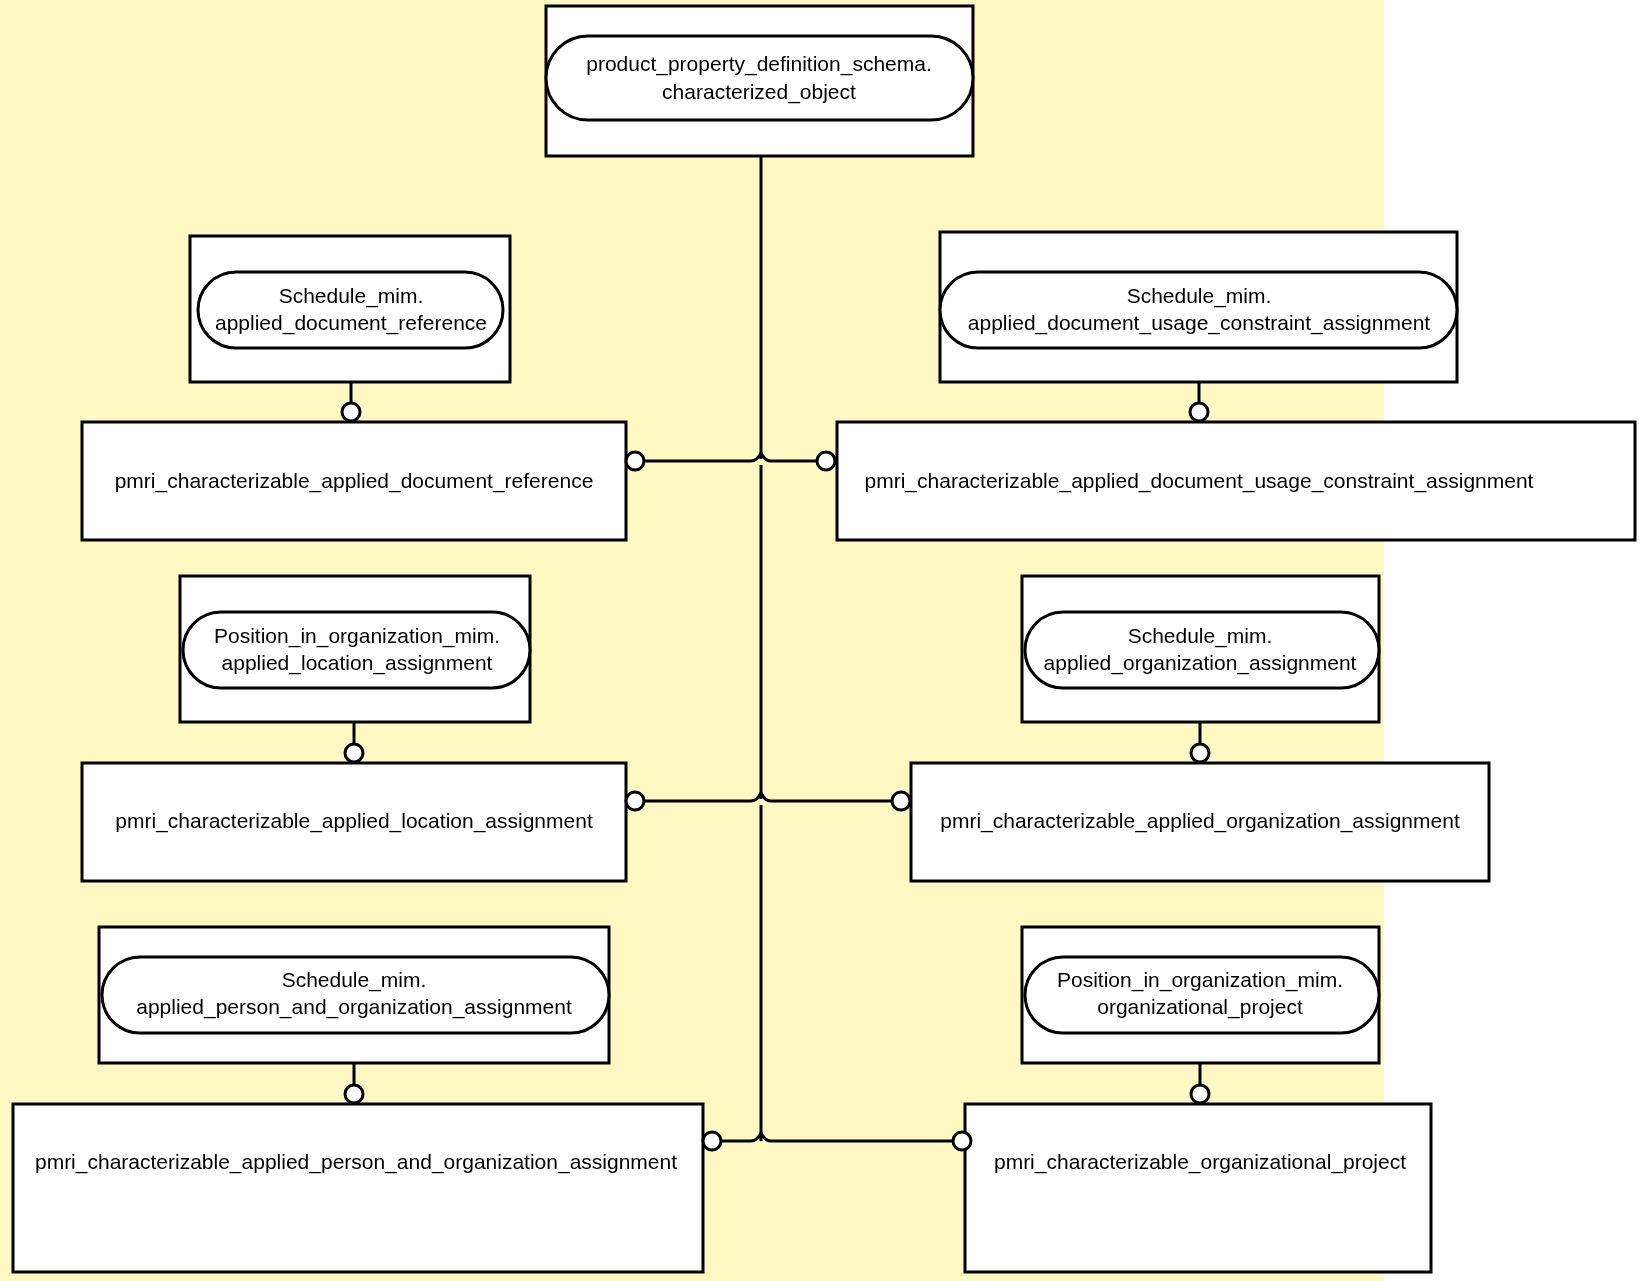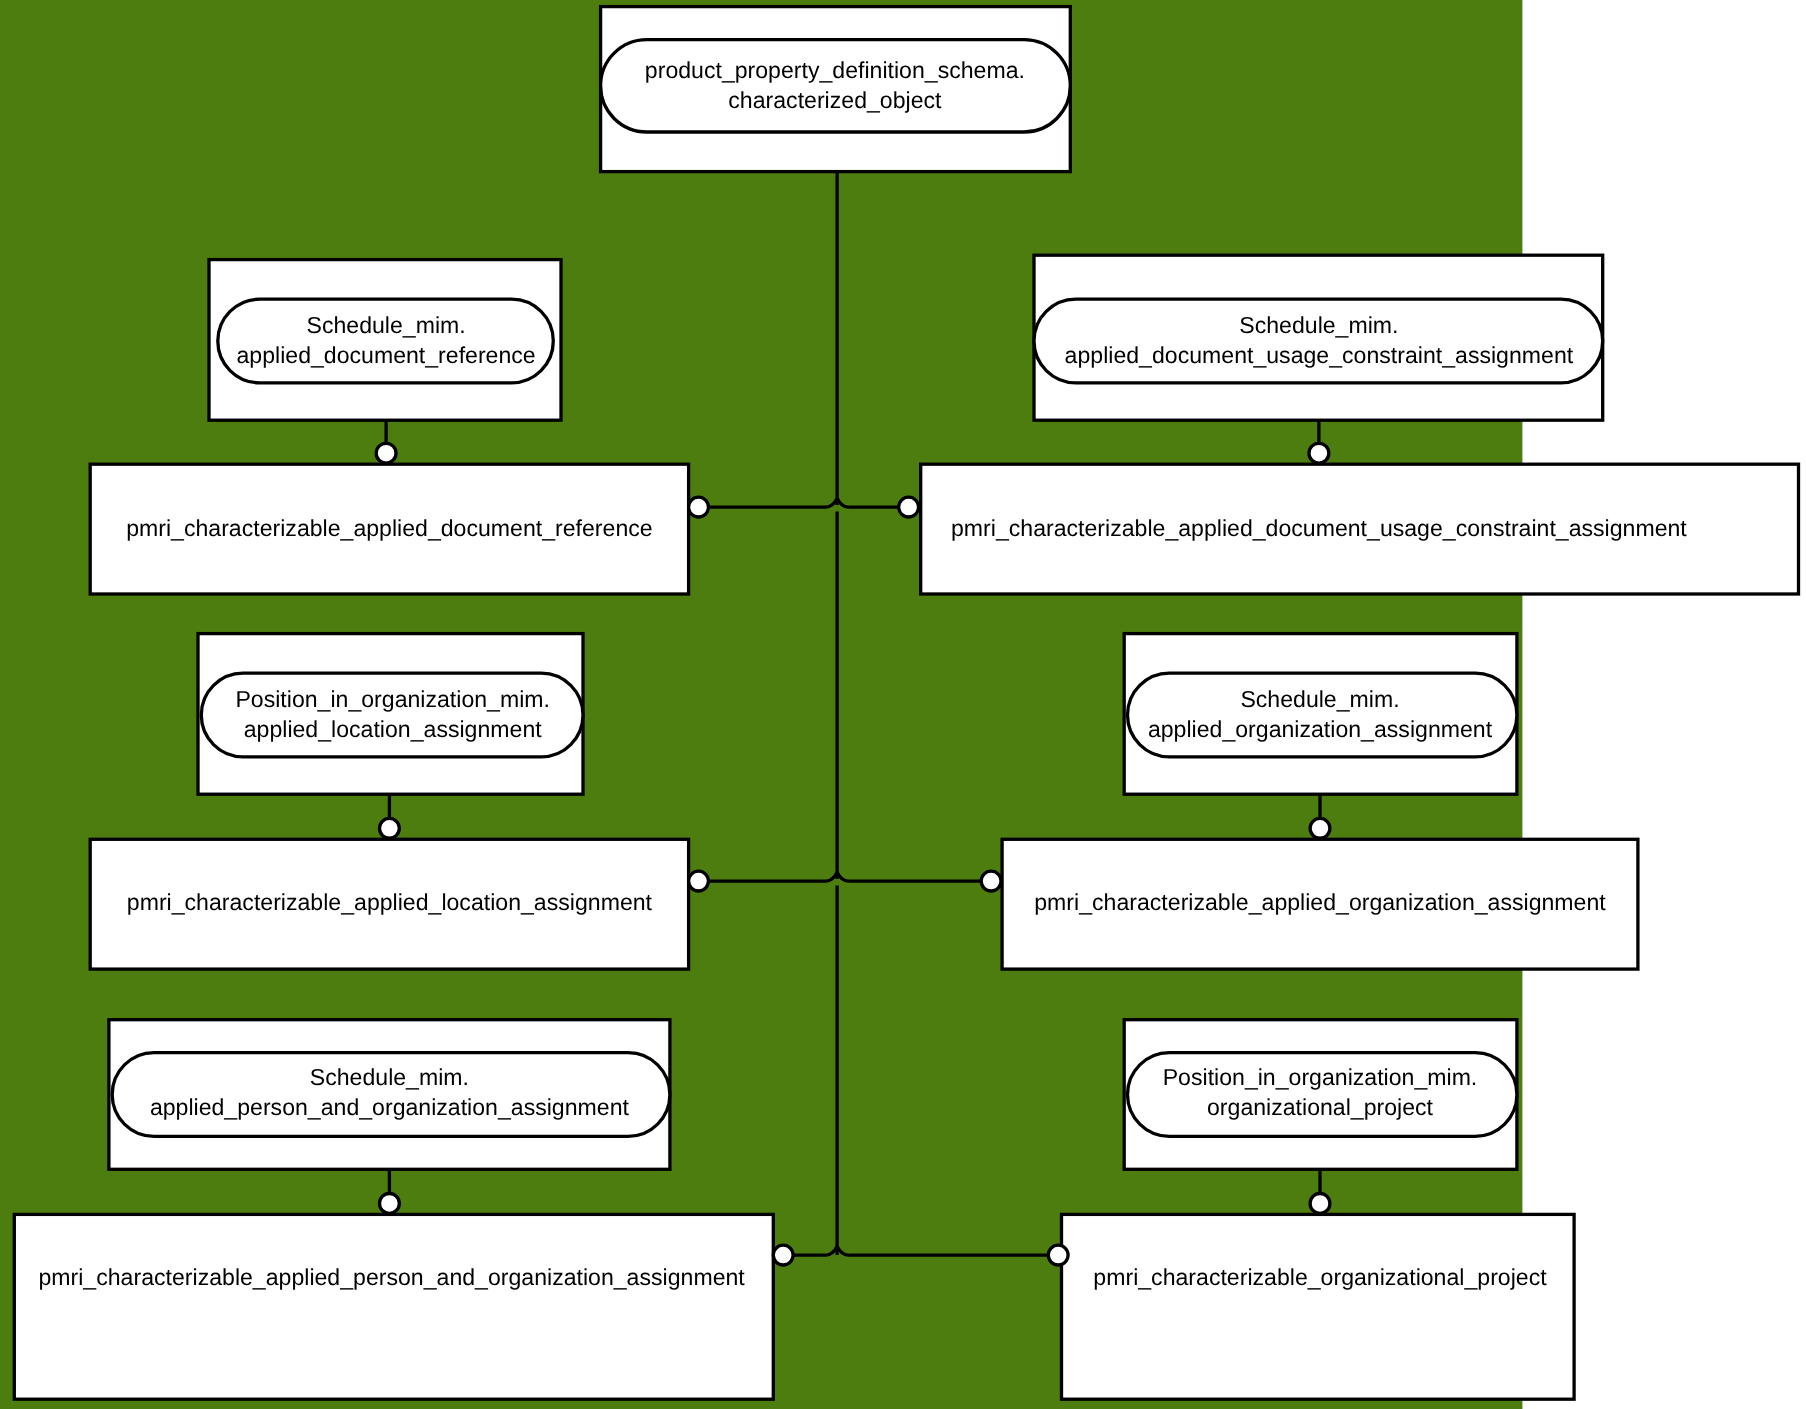--- a/index.html
+++ b/index.html
@@ -5,21 +5,21 @@
 <style>
   html, body {
     margin: 0;
     padding: 0;
     background: #ffffff;
   }
   #diagram-root {
     position: relative;
     width: 1384px;
     height: 1281px;
-    background: #4d7c0f;
+    background: #fef9c3;
     font-family: "Liberation Sans", sans-serif;
   }
   svg.diagram-canvas {
     position: absolute;
     top: 0;
     left: 0;
     width: 1642px;
     height: 1281px;
     display: block;
   }

